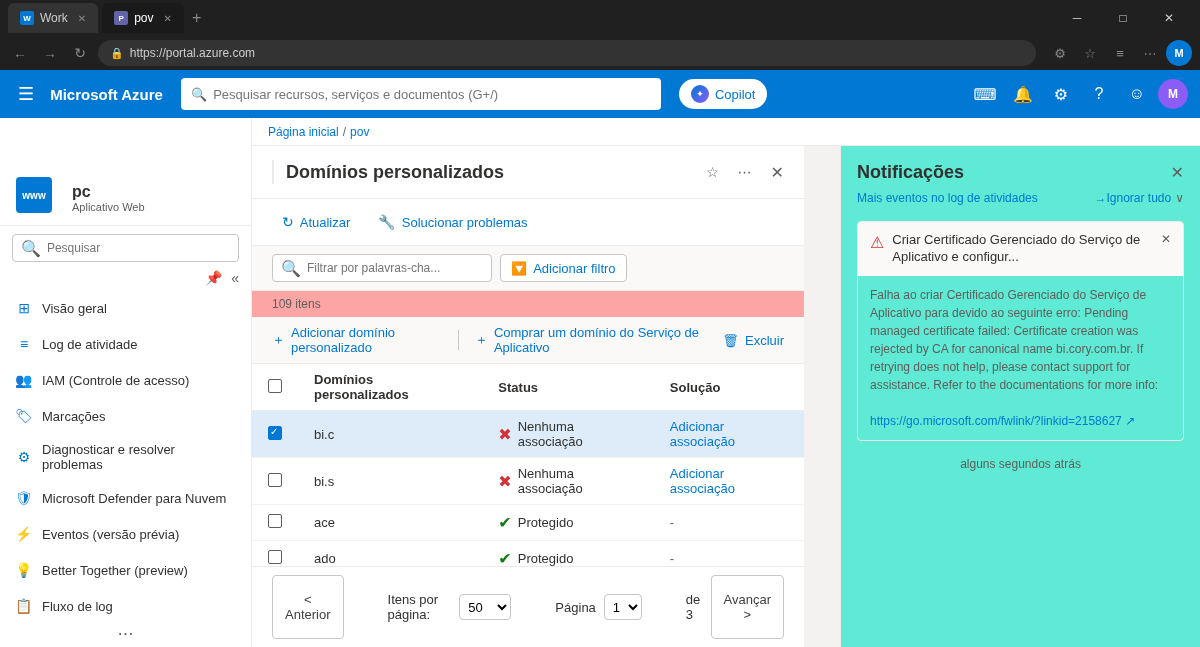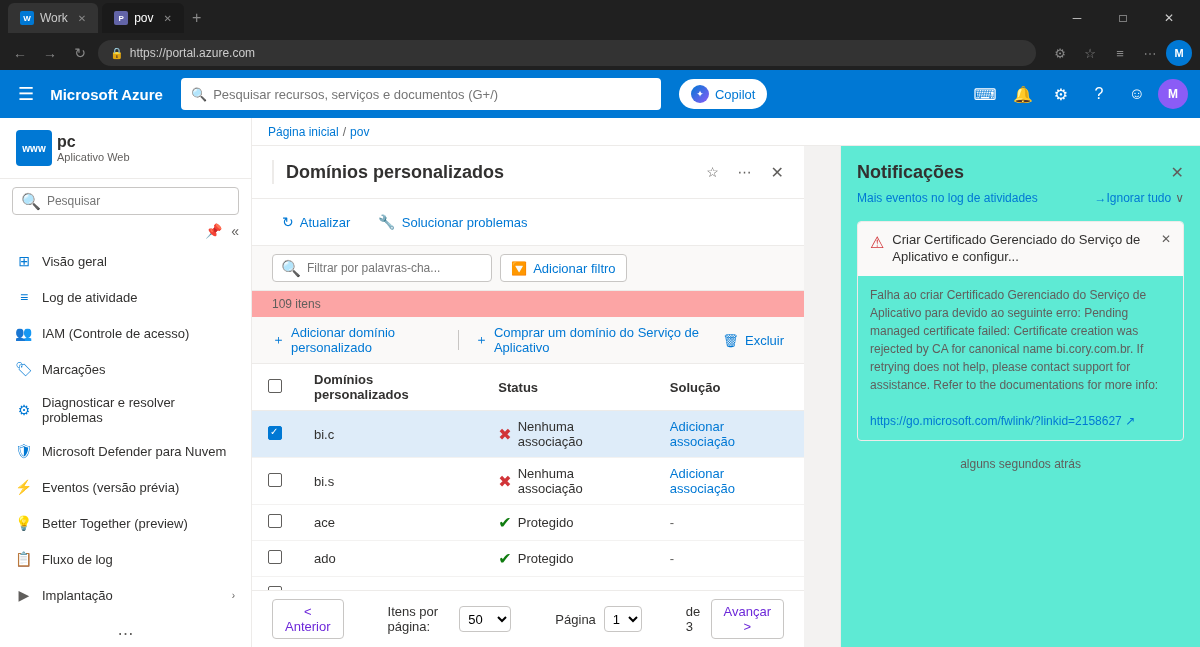--- a/index.html
+++ b/index.html
@@ -44,21 +44,21 @@
 
     
     .page-body { display: flex; flex-direction: column; flex: 1; overflow: hidden; }
     .breadcrumb-bar { background: white; padding: 4px 16px; font-size: 12px; display: flex; align-items: center; gap: 4px; border-bottom: 1px solid #edebe9; height: 28px; }
     .breadcrumb-link { color: #0078d4; cursor: pointer; text-decoration: none; }
     .breadcrumb-sep { color: #666; }
     .breadcrumb-current { color: #0078d4; }
 
     
     .sidebar { width: 252px; background: white; border-right: 1px solid #edebe9; display: flex; flex-direction: column; overflow: hidden; flex-shrink: 0; }
-    .sidebar-resource-header { padding: 12px 16px; display: flex; align-items: center; gap: 5px; border-bottom: 1px solid #edebe9; }
+    .sidebar-resource-header { padding: 12px 16px; display: flex; align-items: flex-end; gap: 20px; border-bottom: 1px solid #edebe9; margin-top: 47px; }
     .resource-icon { width: 36px; height: 36px; background: #0078d4; border-radius: 4px; display: flex; align-items: center; justify-content: center; color: white; font-size: 14px; font-weight: bold; flex-shrink: 0; }
     .resource-name { font-size: 16px; font-weight: 600; color: #323130; }
     .resource-type { font-size: 11px; color: #605e5c; }
     .sidebar-search { padding: 8px 12px; }
     .sidebar-search-box { display: flex; align-items: center; border: 1px solid #c8c6c4; border-radius: 4px; height: 28px; padding: 0 8px; gap: 6px; background: white; }
     .sidebar-search-box input { border: none; outline: none; font-size: 12px; width: 100%; }
     .sidebar-controls { display: flex; justify-content: flex-end; padding: 0 12px 4px; gap: 8px; }
     .sidebar-ctrl-btn { color: #605e5c; font-size: 14px; cursor: pointer; }
     .sidebar-nav { flex: 1; overflow-y: auto; }
     .sidebar-nav::-webkit-scrollbar { width: 4px; }
@@ -114,21 +114,21 @@
     .checkbox:checked::after { content: '✓'; position: absolute; color: white; font-size: 10px; top: -1px; left: 1px; }
     .status-cell { display: flex; align-items: center; gap: 6px; }
     .status-icon { font-size: 16px; }
     .status-error { color: #d13438; }
     .status-success { color: #107c10; }
     .link-text { color: #0078d4; cursor: pointer; }
     .dash-text { color: #605e5c; }
 
     
     .pagination { background: white; padding: 8px 20px; display: flex; align-items: center; gap: 8px; border-top: 1px solid #edebe9; }
-    .pagination-btn { padding: 4px 12px; border: 1px solid #c8c6c4; border-radius: 4px; background: white; font-size: 13px; cursor: pointer; color: #6d28d9; }
+    .pagination-btn { padding: 16px 12px; border: 1px solid #c8c6c4; border-radius: 4px; background: white; font-size: 13px; cursor: pointer; color: #404040; }
     .pagination-label { font-size: 13px; color: #323130; margin-left: 36px; }
     .pagination-select { border: 1px solid #c8c6c4; border-radius: 4px; padding: 2px 4px; font-size: 13px; height: 26px; background: white; cursor: pointer; }
     .page-select { border: 1px solid #c8c6c4; border-radius: 4px; padding: 2px 4px; font-size: 13px; height: 26px; background: white; cursor: pointer; width: 50px; }
 
     
     .notifications-panel { width: 360px; background: #5eead4; border-left: 1px solid #edebe9; display: flex; flex-direction: column; flex-shrink: 0; margin-left: 36px; }
     .notif-header { padding: 16px 16px 8px; display: flex; align-items: center; justify-content: space-between; }
     .notif-title { font-size: 18px; font-weight: 600; color: #323130; }
     .notif-close { color: #605e5c; font-size: 16px; cursor: pointer; }
     .notif-actions { padding: 0 16px 8px; display: flex; justify-content: space-between; align-items: flex-end; }

